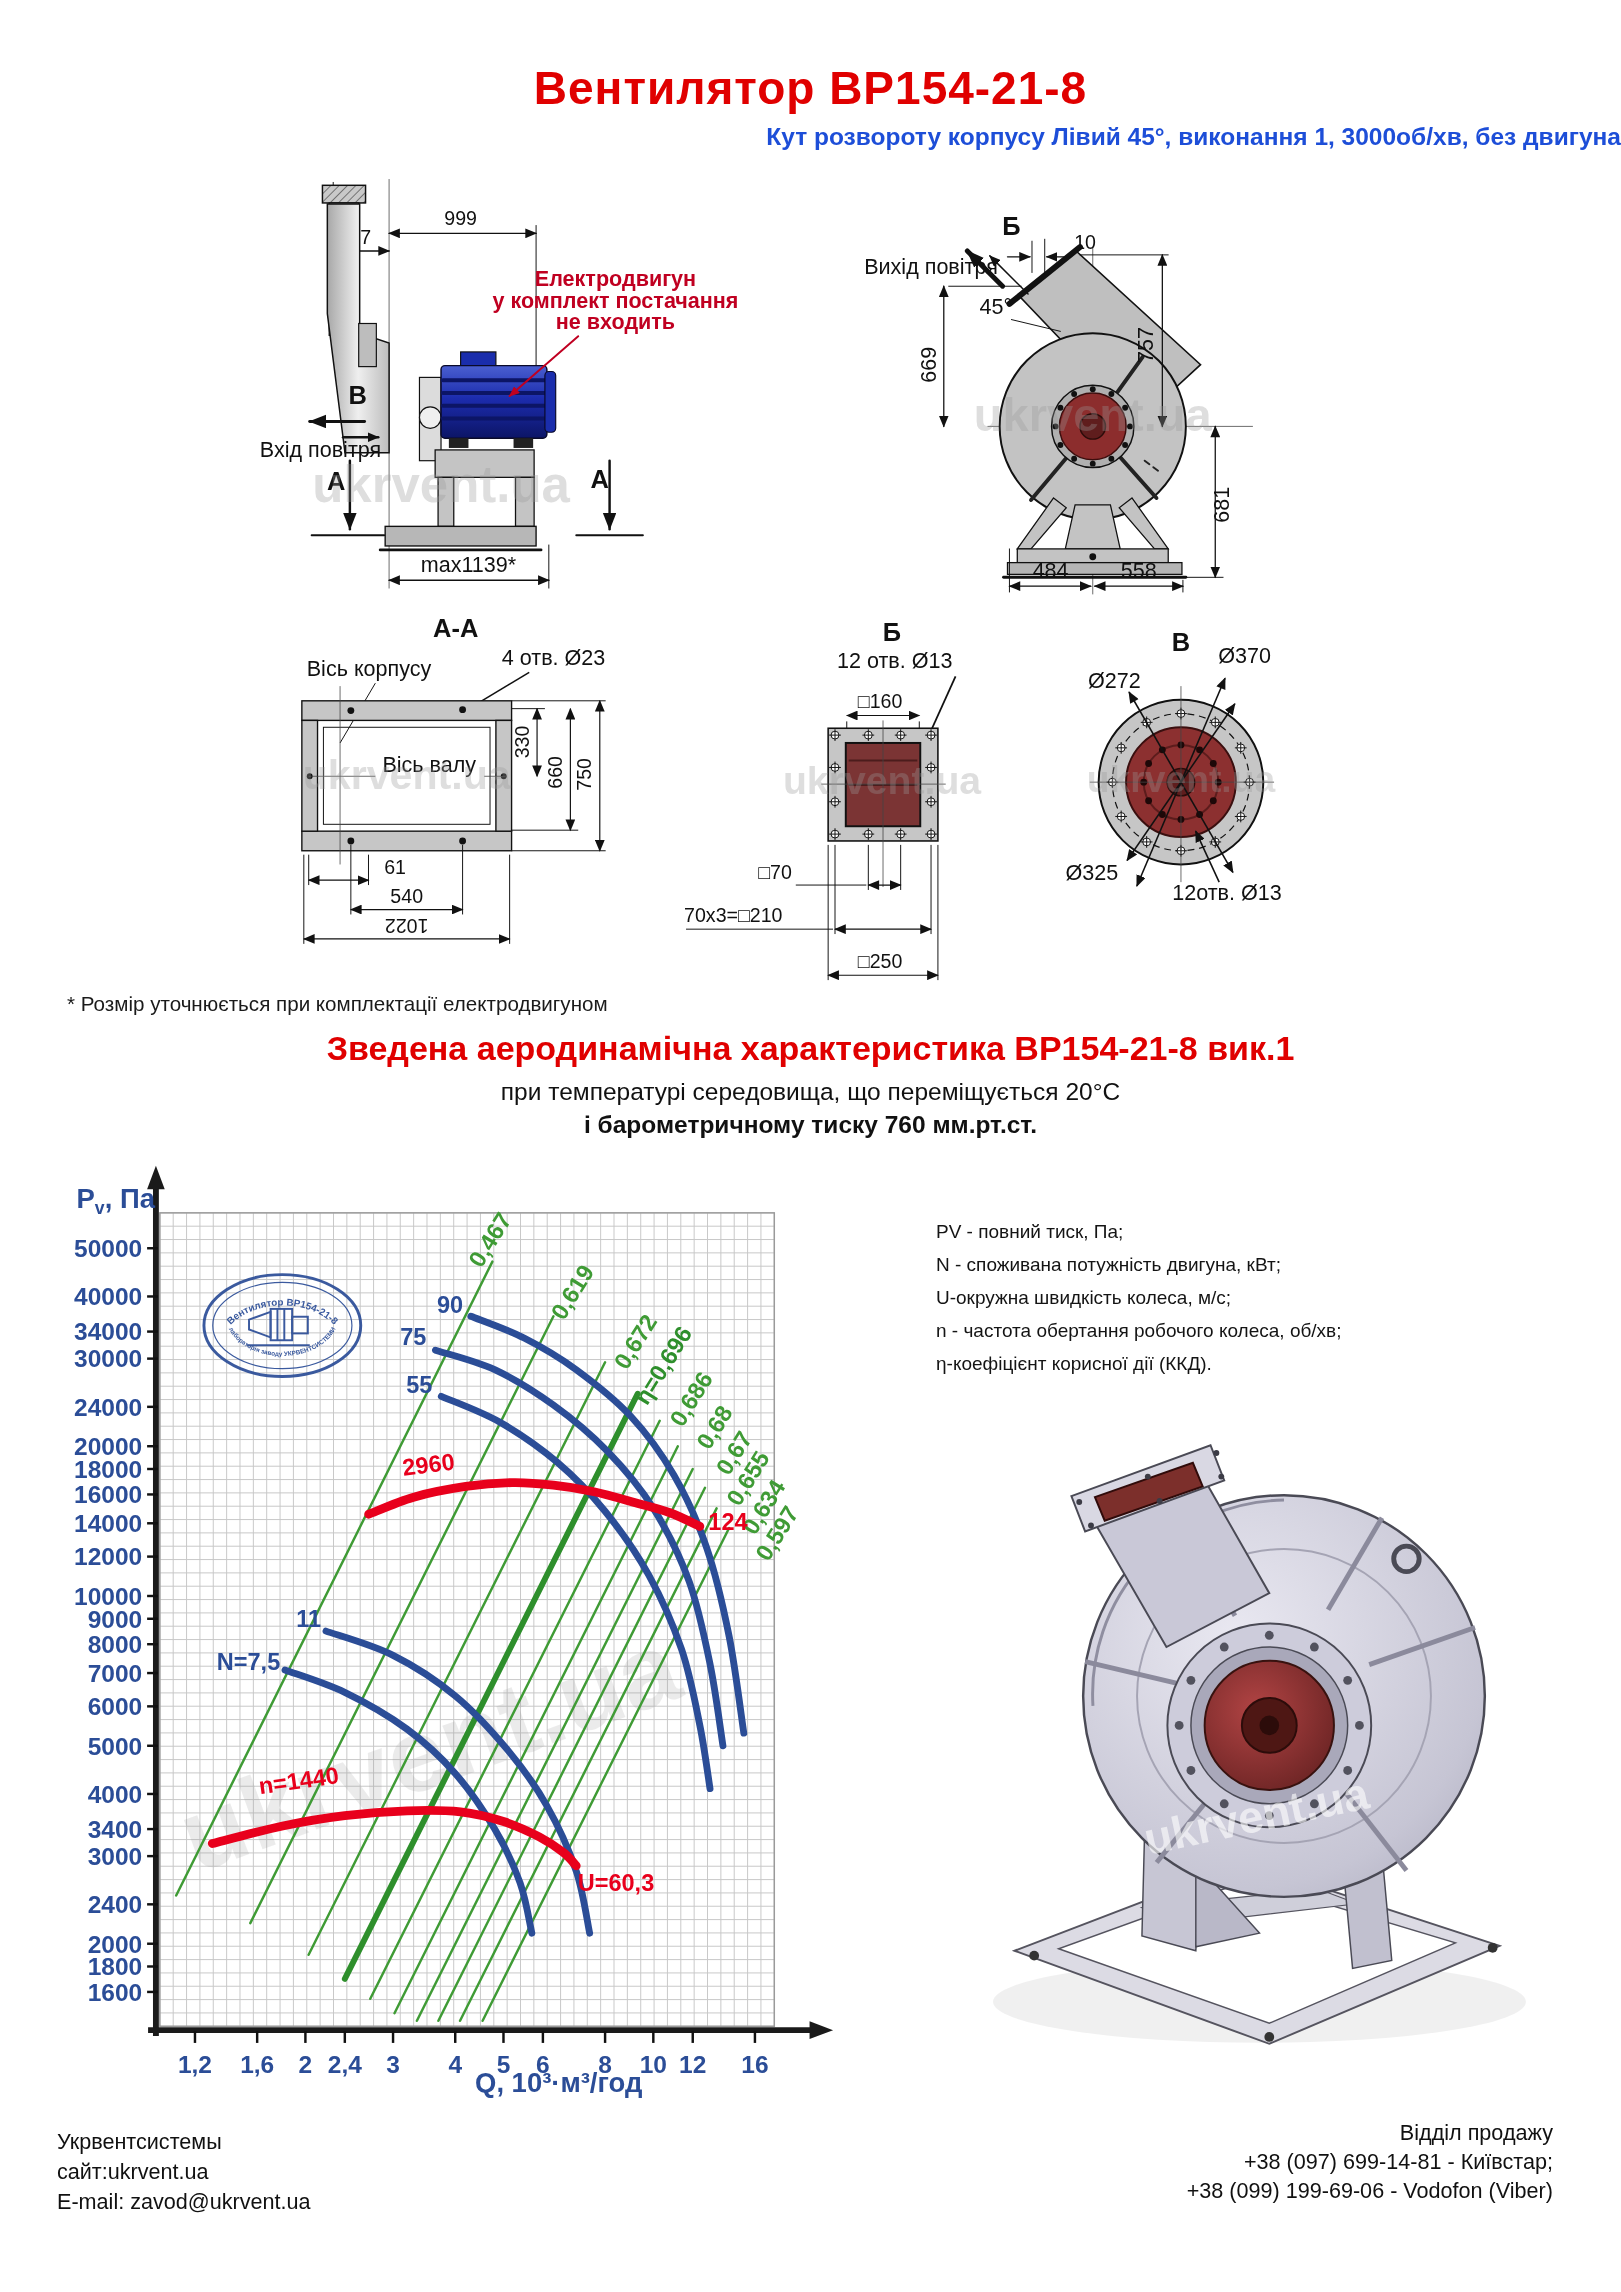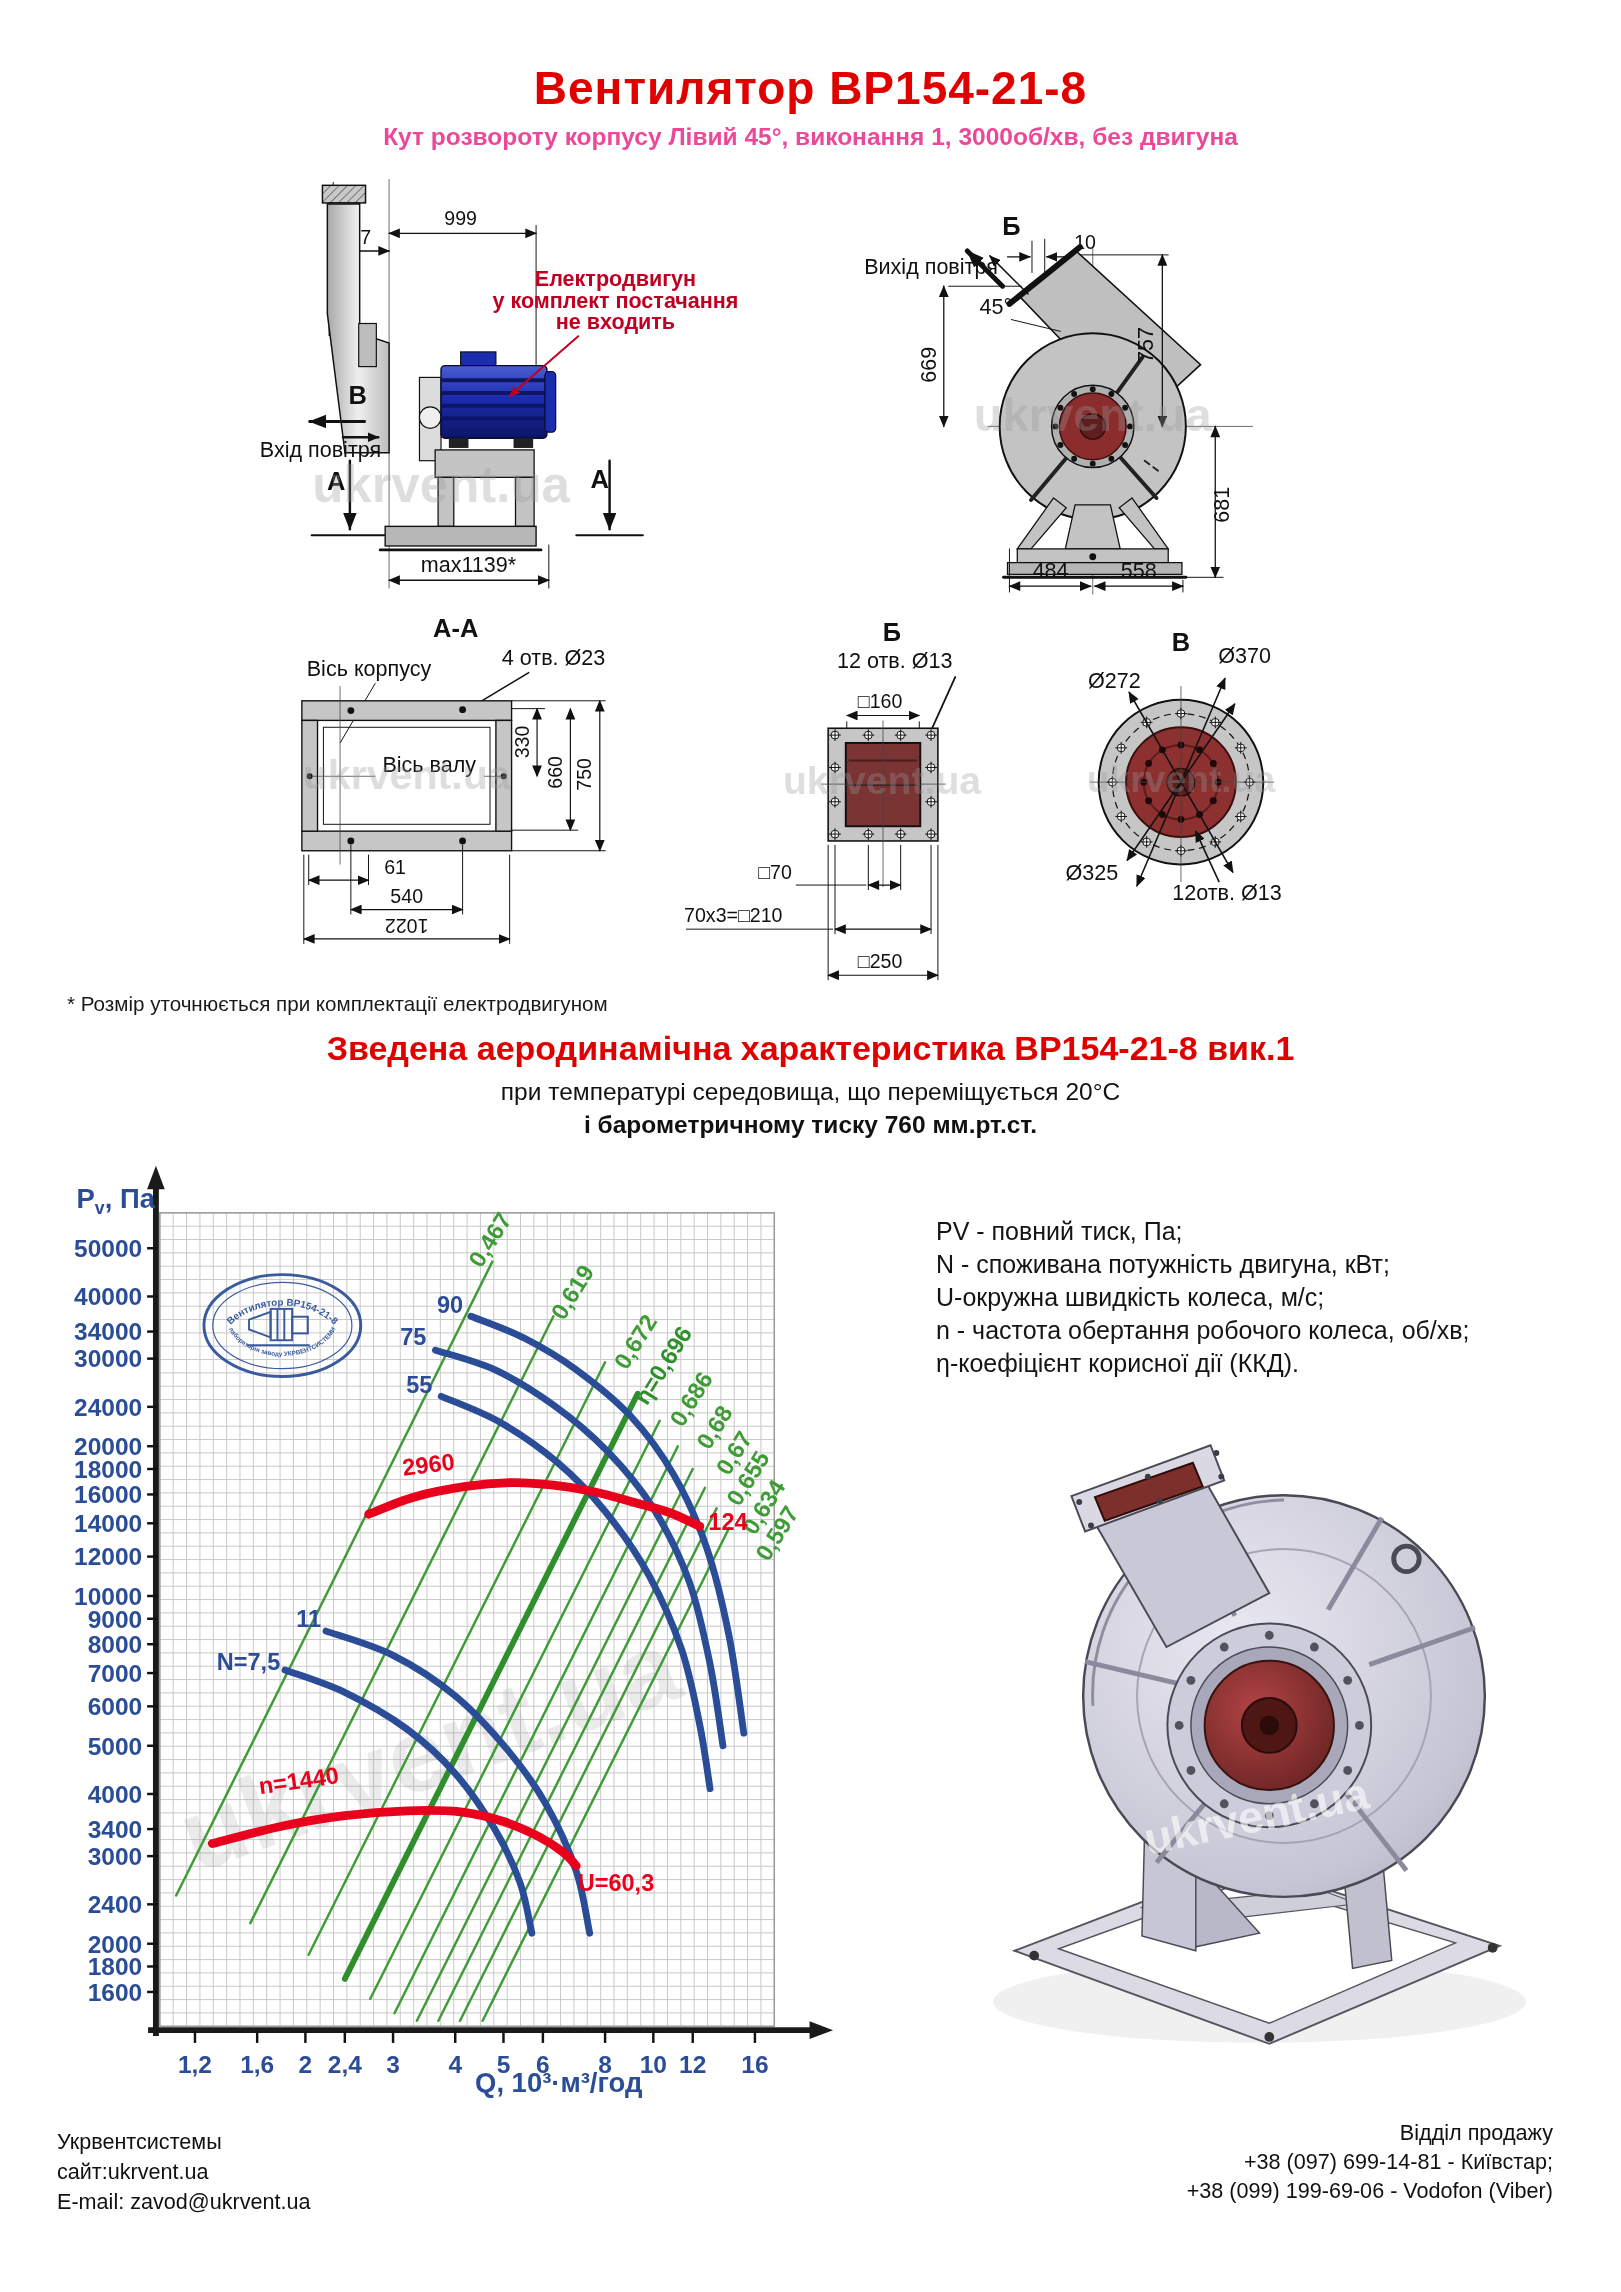--- a/index.html
+++ b/index.html
@@ -1,25 +1,25 @@
 <!DOCTYPE html>
 <html><head>
 <meta charset="utf-8">
 <style>
   html,body{margin:0;padding:0;background:#ffffff;}
   body{width:1621px;height:2293px;position:relative;font-family:"Liberation Sans",sans-serif;color:#111;overflow:hidden;}
   .abs{position:absolute;}
   .ctr{left:0;width:1621px;text-align:center;}
   .page-title{top:61px;font-size:46px;font-weight:bold;color:#e00000;letter-spacing:1px;}
-  .page-sub{top:123px;font-size:24.5px;font-weight:bold;color:#ec4899;}
+  .page-sub{top:123px;font-size:24.5px;font-weight:bold;color:#1d4ed8;text-align:right;}
   .note{left:67px;top:992px;font-size:20.6px;color:#1a1a1a;text-align:right;}
   .aero-h{top:1029px;font-size:34px;font-weight:bold;color:#e00000;text-align:center;}
   .aero-s1{top:1078px;font-size:24.5px;font-weight:normal;}
   .aero-s2{top:1111px;font-size:24.5px;font-weight:bold;}
-  .legend{left:936px;top:1215px;font-size:25px;line-height:33px;color:#141414;}
+  .legend{left:936px;top:1215px;font-size:19px;line-height:33px;color:#141414;}
   .foot-l{left:57px;top:2127px;font-size:21.6px;line-height:30px;}
   .foot-r{right:68px;top:2118px;font-size:21.6px;line-height:29px;text-align:right;}
   svg{position:absolute;left:0;top:0;}
   svg text{font-family:"Liberation Sans",sans-serif;}
   .dimt{font-size:20px;fill:#111;}
   .dimt2{font-size:22px;fill:#111;}
   .lblt{font-size:22px;fill:#111;}
   .big{font-size:26px;font-weight:bold;fill:#111;}
   .wm{font-weight:bold;fill:#9a9a9a;opacity:0.32;}
 </style>

